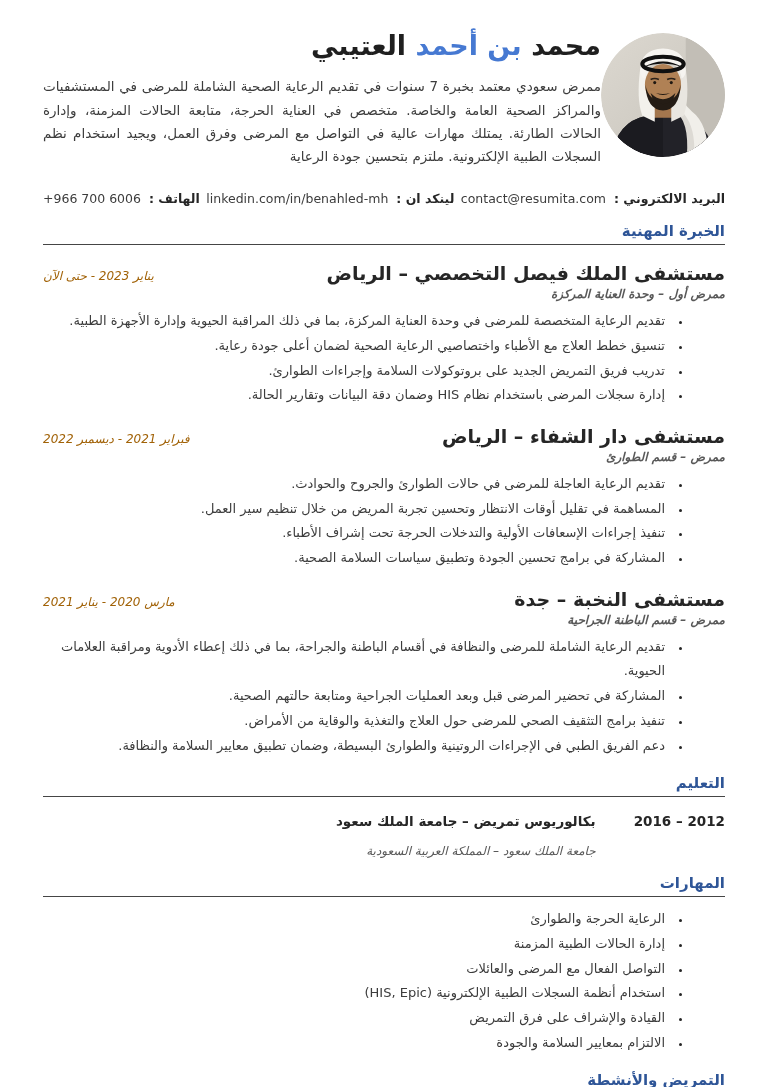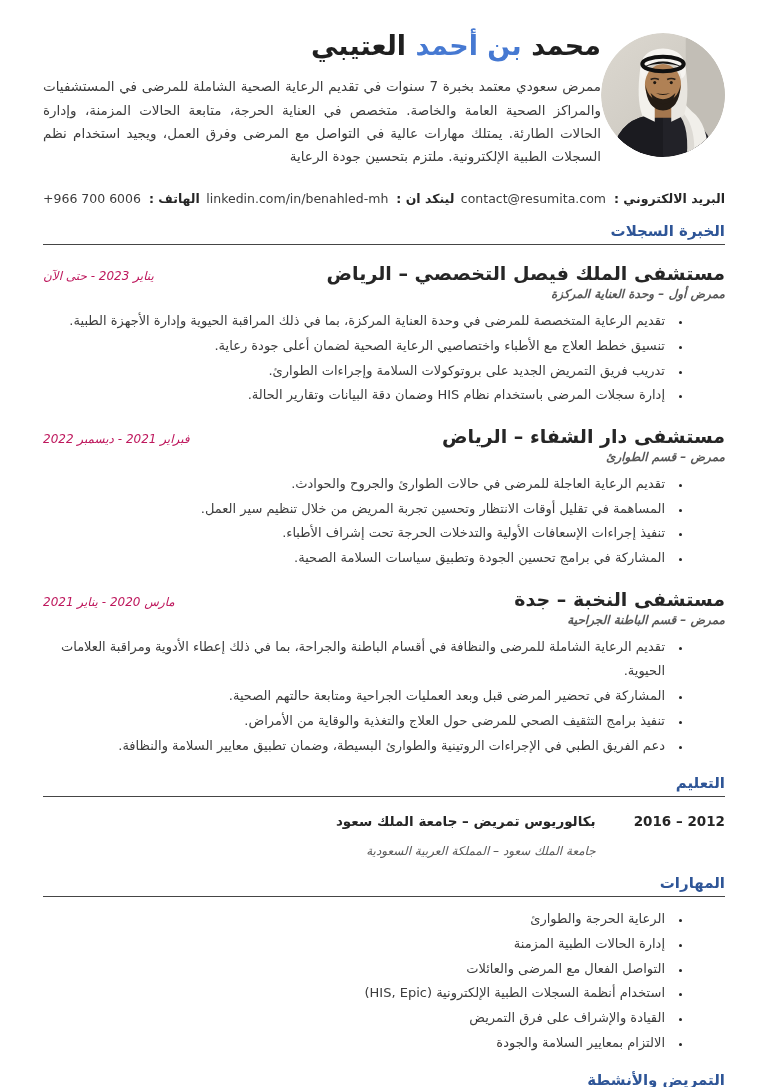--- a/index.html
+++ b/index.html
@@ -47,21 +47,21 @@
   .sec-title {
     font-size: 15px; font-weight: 700; color: #2e5597;
     padding-top: 16px; margin-bottom: 4px;
   }
   .rule { border-top: 1.6px solid #454545; height: 0; }
 
   
   .job { margin-top: 17px; }
   .job-head { display: flex; justify-content: space-between; align-items: baseline; }
   .job-title { font-weight: 700; font-size: 19px; color: #262626; }
-  .job-date { font-style: italic; font-size: 12px; color: #be185d; white-space: nowrap; }
+  .job-date { font-style: italic; font-size: 12px; color: #a16207; white-space: nowrap; }
   .job-role { font-style: italic; font-size: 12px; color: #595959; margin-top: 3px; font-weight: bold; }
   ul.blist { list-style: disc; margin-top: 8px; padding-right: 56px; }
   ul.blist li {
     font-size: 13px; line-height: 1.9; color: #3c3c3c; padding-right: 4px;
   }
   ul.blist li::marker { color: #262626; font-size: 11px; }
 
   
   .edu-row { display: flex; gap: 38px; margin-top: 16px; }
   .edu-years { font-weight: 700; font-size: 13.5px; color: #262626; min-width: 84px; }
@@ -142,21 +142,21 @@
       <span class="lbl">لينكد ان :</span>
       <span class="val">linkedin.com/in/benahled-mh</span>
     </div>
     <div class="contact-item">
       <span class="lbl">الهاتف :</span>
       <span class="val" dir="ltr">+966 700 6006</span>
     </div>
   </div>
 
   <section class="sec">
-    <h2 class="sec-title">الخبرة السجلات</h2>
+    <h2 class="sec-title">الخبرة المهنية</h2>
     <div class="rule"></div>
 
     <div class="job">
       <div class="job-head">
         <span class="job-title">مستشفى الملك فيصل التخصصي – الرياض</span>
         <span class="job-date">يناير 2023 - حتى الآن</span>
       </div>
       <div class="job-role">ممرض أول – وحدة العناية المركزة</div>
       <ul class="blist">
         <li>تقديم الرعاية المتخصصة للمرضى في وحدة العناية المركزة، بما في ذلك المراقبة الحيوية وإدارة الأجهزة الطبية.</li>

